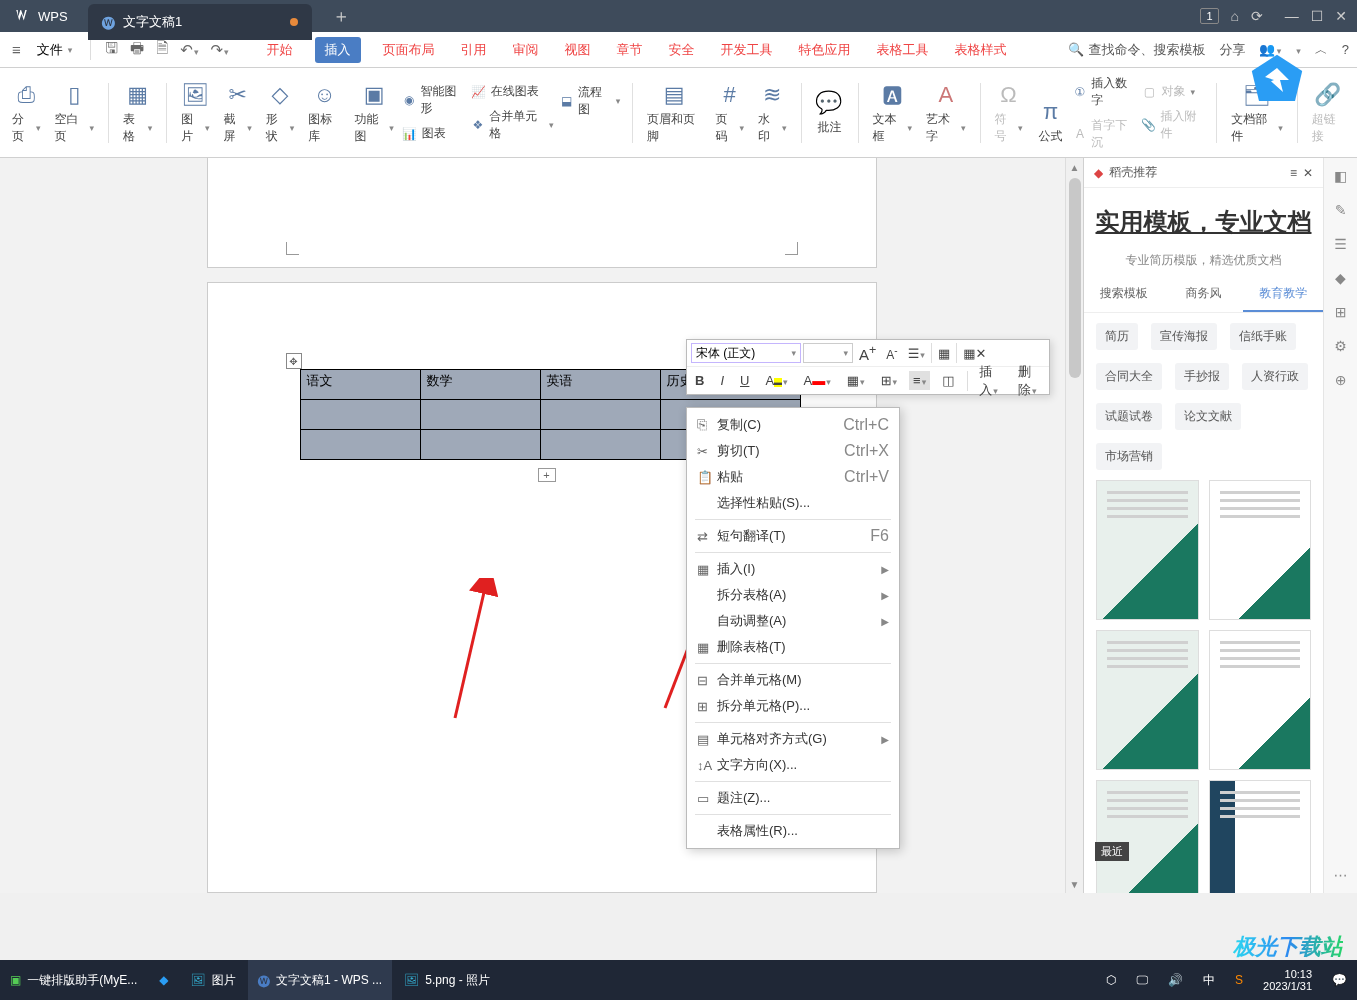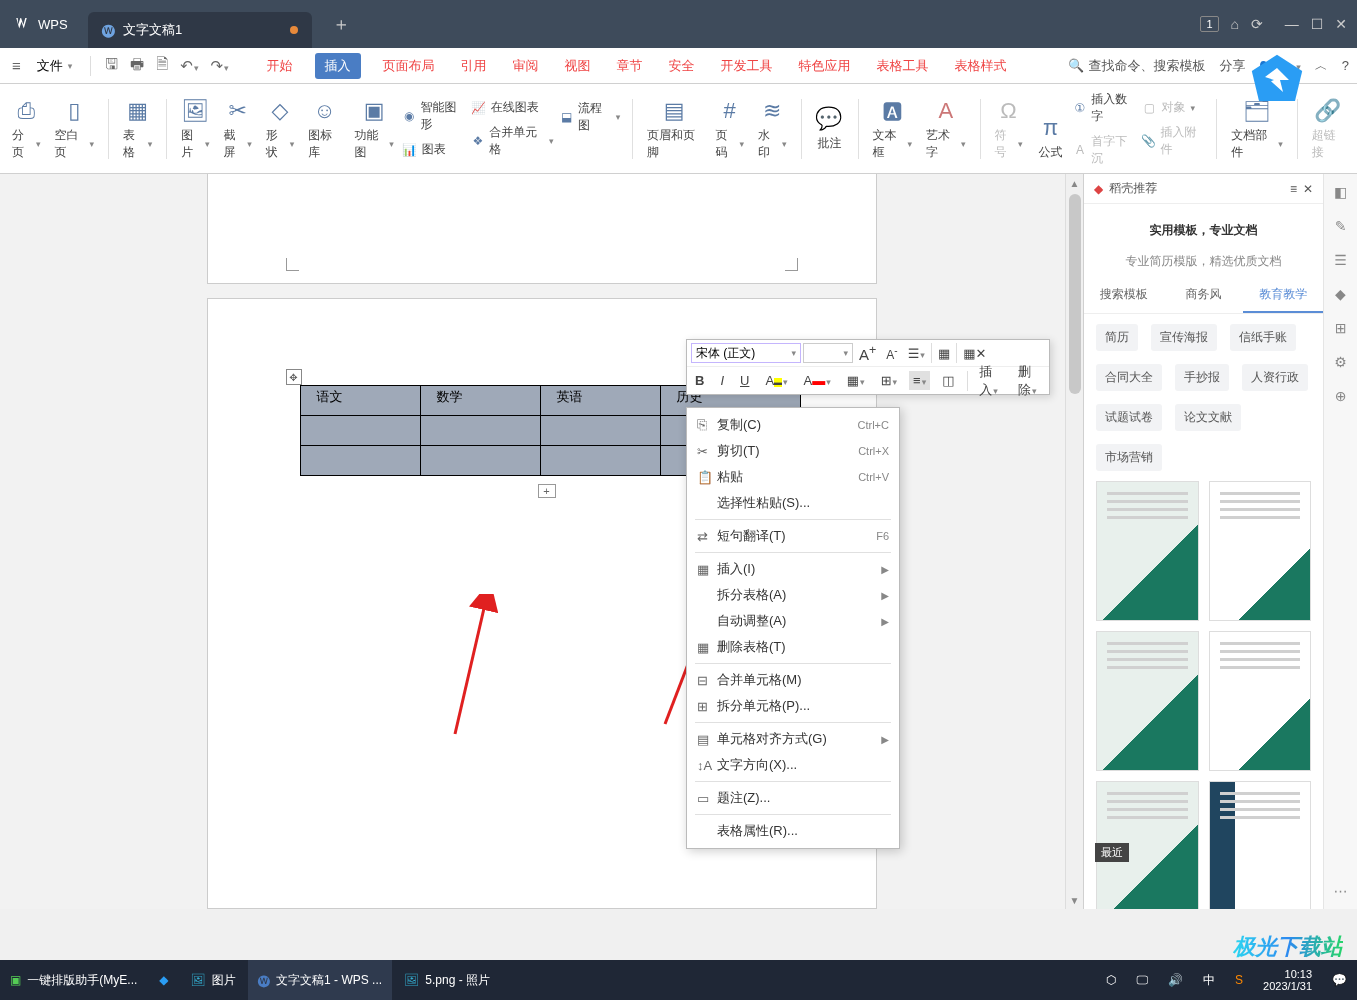--- a/index.html
+++ b/index.html
@@ -1,18 +1,18 @@
 <!DOCTYPE html>
 <html><head>
 <meta charset="utf-8">
 <style>
 * { margin: 0; padding: 0; box-sizing: border-box; font-family: "Microsoft YaHei", sans-serif; }
 body { width: 1357px; height: 1000px; overflow: hidden; background: #f0f0f0; position: relative; }
 
-.titlebar { height: 48px; background: #3e4b5b; display: flex; align-items: center; color: #fff; font-size: 13px; }
+.titlebar { height: 32px; background: #3e4b5b; display: flex; align-items: center; color: #fff; font-size: 13px; }
 .wps-logo { padding: 0 20px 0 14px; display: flex; align-items: center; gap: 6px; }
 .wps-logo svg { width: 18px; height: 18px; }
 .tab-doc { background: #2f3846; height: 36px; margin-top: 12px; padding: 0 14px; display: flex; align-items: center; gap: 8px; border-top-left-radius: 6px; border-top-right-radius: 6px; position: relative; }
 .tab-doc .dot { width: 8px; height: 8px; background: #e88a3b; border-radius: 50%; margin-left: 100px; }
 .tab-plus { margin-left: 20px; color: #ccc; font-size: 18px; }
 .title-right { margin-left: auto; display: flex; align-items: center; gap: 12px; padding-right: 10px; }
 .title-right .box1 { border: 1px solid #888; padding: 1px 5px; font-size: 11px; border-radius: 2px; }
 .title-right .icn { color: #ccc; font-size: 14px; }
 
 .menubar { height: 36px; background: #fff; border-bottom: 1px solid #d0d0d0; display: flex; align-items: center; font-size: 13px; padding: 0 8px; }
@@ -41,46 +41,46 @@
 .workspace { height: 735px; background: #f2f2f2; display: flex; position: relative; }
 .doc-area { flex: 1; overflow: hidden; display: flex; flex-direction: column; align-items: center; position: relative; }
 .page-top { width: 670px; height: 110px; background: #fff; margin-top: 0; border: 1px solid #ccc; border-top: none; position: relative; }
 .page-top::before, .page-top::after { content: ''; position: absolute; bottom: 12px; width: 12px; height: 12px; border-bottom: 1px solid #999; }
 .page-top::before { left: 78px; border-left: 1px solid #999; }
 .page-top::after { right: 78px; border-right: 1px solid #999; }
 .page-main { width: 670px; background: #fff; margin-top: 14px; border: 1px solid #ccc; flex: 1; position: relative; padding-top: 92px; }
 
 .tbl-handle { position: absolute; left: 78px; top: 70px; width: 16px; height: 16px; border: 1px solid #888; background: #fff; display: flex; align-items: center; justify-content: center; font-size: 10px; color: #666; }
 .tbl { position: absolute; left: 92px; top: 86px; border-collapse: collapse; }
-.tbl td { border: 1px solid #000; width: 120px; height: 30px; background: #9fa9b8; padding: 2px 16px; font-size: 13px; vertical-align: top; }
+.tbl td { border: 1px solid #000; width: 120px; height: 30px; background: #9fa9b8; padding: 2px 6px; font-size: 13px; vertical-align: top; }
 .tbl td.last { width: 140px; }
 .add-row { position: absolute; left: 330px; top: 185px; width: 18px; height: 14px; border: 1px solid #999; background: #fff; display: flex; align-items: center; justify-content: center; font-size: 11px; color: #666; }
 
 .arrow1 { position: absolute; left: 440px; top: 420px; pointer-events: none; }
 .arrow2 { position: absolute; left: 650px; top: 410px; pointer-events: none; }
 
 .mini-toolbar { position: absolute; left: 686px; top: 339px; width: 364px; height: 56px; background: #fff; border: 1px solid #bbb; box-shadow: 2px 2px 8px rgba(0,0,0,0.15); display: flex; flex-direction: column; font-size: 12px; }
 .mt-row1 { display: flex; align-items: center; height: 28px; padding: 0 4px; gap: 2px; }
 .mt-row2 { display: flex; align-items: center; height: 28px; padding: 0 4px; gap: 8px; border-top: 1px solid #eee; }
 .mt-font { border: 1px solid #c4b5fd; height: 20px; width: 110px; padding: 0 4px; display: flex; align-items: center; }
 .mt-size { border: 1px solid #ccc; height: 20px; width: 50px; padding: 0 4px; display: flex; align-items: center; }
 .mt-btn { padding: 2px 4px; cursor: pointer; color: #444; font-size: 13px; }
 
 .ctx-menu { position: absolute; left: 686px; top: 407px; width: 214px; background: #fff; border: 1px solid #bbb; box-shadow: 2px 2px 10px rgba(0,0,0,0.2); font-size: 13px; padding: 4px 0; }
 .ctx-item { display: flex; align-items: center; height: 26px; padding: 0 10px 0 10px; cursor: pointer; color: #333; }
 .ctx-item .cicn { width: 20px; color: #666; font-size: 13px; }
 .ctx-item .clbl { flex: 1; }
-.ctx-item .csc { color: #888; font-size: 11px; }
+.ctx-item .csc { color: #888; font-size: 16px; }
 .ctx-item .carw { color: #888; font-size: 10px; }
 .ctx-sep { height: 1px; background: #e0e0e0; margin: 3px 8px; }
 
 .side-panel { width: 240px; background: #fff; border-left: 1px solid #d0d0d0; display: flex; flex-direction: column; font-size: 12px; }
 .sp-header { height: 30px; display: flex; align-items: center; padding: 0 10px; border-bottom: 1px solid #eee; gap: 6px; color: #555; }
 .sp-title-box { text-align: center; padding: 18px 10px 8px; }
-.sp-title-box .t1 { font-size: 12px; font-weight: bold; color: #333; }
+.sp-title-box .t1 { font-size: 24px; font-weight: bold; color: #333; text-decoration: underline; }
 .sp-title-box .t2 { font-size: 12px; color: #888; margin-top: 14px; }
 .sp-tabs { display: flex; border-bottom: 1px solid #eee; }
 .sp-tabs .st { flex: 1; text-align: center; padding: 8px 0; color: #666; cursor: pointer; }
 .sp-tabs .st.act { color: #5b8dd6; border-bottom: 2px solid #5b8dd6; }
 .sp-pills { display: flex; flex-wrap: wrap; gap: 13px; padding: 10px 12px; }
 .sp-pills .pill { background: #f2f3f5; padding: 5px 9px; border-radius: 3px; color: #555; cursor: pointer; font-size: 12px; }
 .sp-grid { flex: 1; overflow: hidden; padding: 0 12px; display: grid; grid-template-columns: 1fr 1fr; gap: 10px; align-content: start; position: relative; }
 .sp-thumb { height: 140px; background: linear-gradient(135deg, #e8f0ec 60%, #1a7860 60%); border: 1px solid #ddd; position: relative; }
 .sp-thumb.alt { background: linear-gradient(135deg, #fff 70%, #1a7860 70%); }
 .sp-thumb.blue { background: linear-gradient(90deg, #20455f 25%, #fff 25%); }

